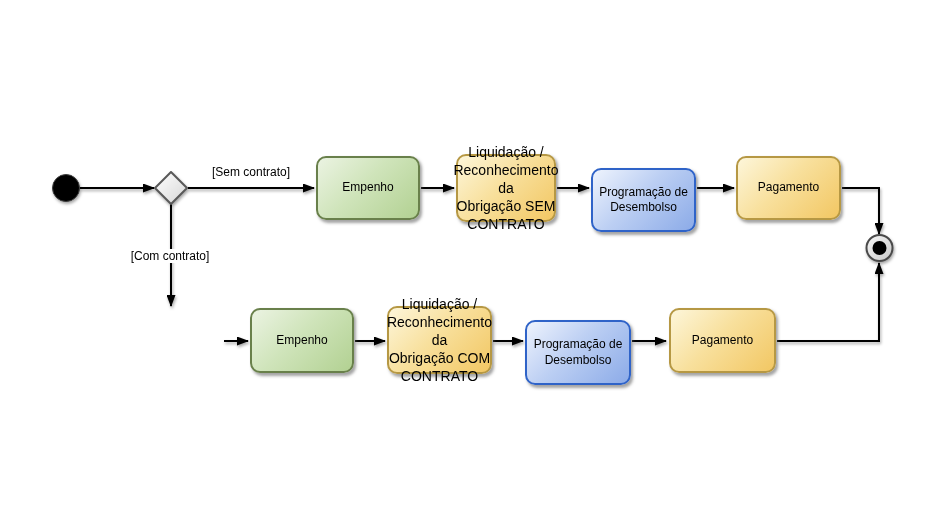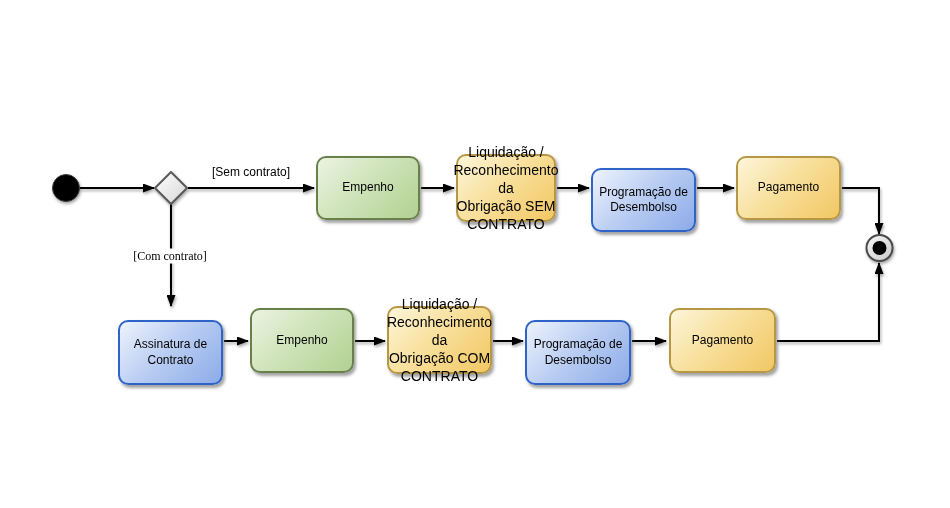--- a/index.html
+++ b/index.html
@@ -88,32 +88,30 @@
   <div class="node yellow small-text" style="left:456px; top:154px; width:100px; height:68px;">Liquidação /
 Reconhecimento da
 Obrigação SEM
 CONTRATO</div>
 
   <div class="node blue" style="left:591px; top:156px; width:105px; height:64px;">Programação de
 Desembolso</div>
 
   <div class="node yellow" style="left:736px; top:156px; width:105px; height:64px;">Pagamento</div>
 
-  <div class="node blue" style="left:118px; top:308px; width:105px; height:65px;">Assinatura de
-Contrato</div>
 
   <div class="node green" style="left:250px; top:308px; width:104px; height:65px;">Empenho</div>
 
   <div class="node yellow small-text" style="left:387px; top:306px; width:105px; height:68px;">Liquidação /
 Reconhecimento da
 Obrigação COM
 CONTRATO</div>
 
   <div class="node blue" style="left:525px; top:308px; width:106px; height:65px;">Programação de
 Desembolso</div>
 
   <div class="node yellow" style="left:669px; top:308px; width:107px; height:65px;">Pagamento</div>
 
   <div class="edge-label" style="left:251px; top:172px;">[Sem contrato]</div>
 
-  <div class="edge-label" style="left:170px; top:256px;font-family:Liberation Serif, serif;">[Com contrato]</div>
+  <div class="edge-label" style="left:170px; top:256px;">[Com contrato]</div>
 
 </div>
 
 </body></html>

